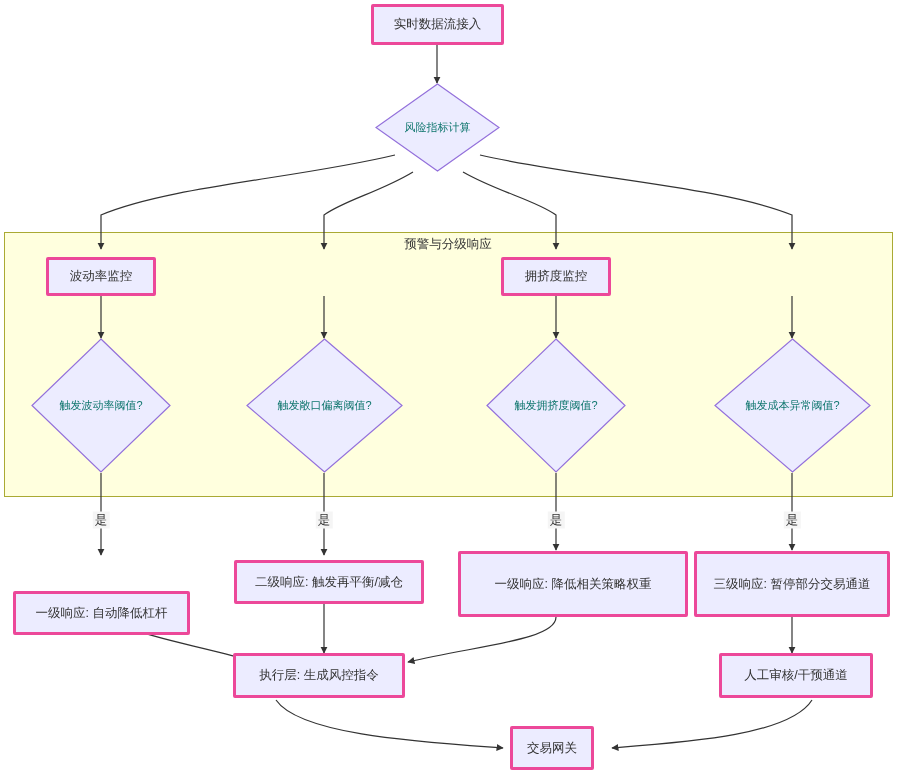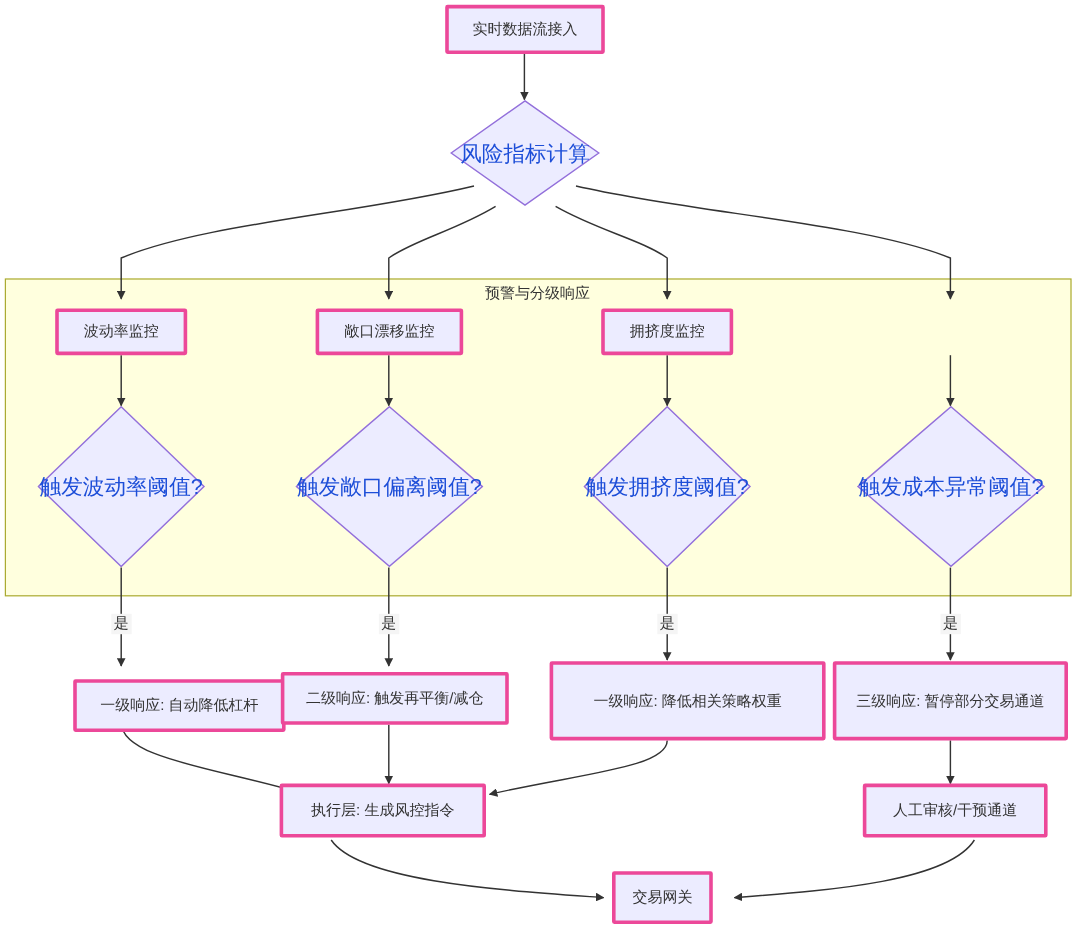--- a/index.html
+++ b/index.html
@@ -61,22 +61,22 @@
   }
   .diamond-shape {
     position: absolute;
     left: 0;
     top: 0;
     width: 100%;
     height: 100%;
   }
   .diamond-text {
     position: relative;
-    font-size: 18px;
-    color: #1d4ed8;
+    font-size: 11px;
+    color: #0f766e;
     text-align: center;
     white-space: nowrap;
     z-index: 2;
   }
   .edge-label {
     position: absolute;
     font-size: 12.5px;
     color: #333333;
     background: #f5f5f5;
     padding: 0 2px;
@@ -136,21 +136,20 @@
   <div class="node" style="left:371px; top:4px; width:133px; height:41px;">实时数据流接入</div>
 
   <div class="diamond-wrap" style="left:375px; top:83px; width:125px; height:89px;">
     <svg class="diamond-shape" viewBox="0 0 125 89" preserveAspectRatio="none">
       <polygon points="62.5,1 124,44.5 62.5,88 1,44.5" fill="#ececff" stroke="#9370db" stroke-width="1.2"></polygon>
     </svg>
     <span class="diamond-text">风险指标计算</span>
   </div>
 
   <div class="node" style="left:46px; top:257px; width:110px; height:39px;">波动率监控</div>
-  <div class="node" style="left:263px; top:257px; width:123px; height:39px;">敞口漂移监控</div>
   <div class="node" style="left:501px; top:257px; width:110px; height:39px;">拥挤度监控</div>
 
   <div class="diamond-wrap" style="left:246px; top:338px; width:157px; height:135px;">
     <svg class="diamond-shape" viewBox="0 0 157 135" preserveAspectRatio="none">
       <polygon points="78.5,1 156,67.5 78.5,134 1,67.5" fill="#ececff" stroke="#9370db" stroke-width="1.2"></polygon>
     </svg>
     <span class="diamond-text">触发敞口偏离阈值?</span>
   </div>
 
   <div class="diamond-wrap" style="left:31px; top:338px; width:140px; height:135px;">
@@ -167,21 +166,21 @@
     <span class="diamond-text">触发拥挤度阈值?</span>
   </div>
 
   <div class="diamond-wrap" style="left:714px; top:338px; width:157px; height:135px;">
     <svg class="diamond-shape" viewBox="0 0 157 135" preserveAspectRatio="none">
       <polygon points="78.5,1 156,67.5 78.5,134 1,67.5" fill="#ececff" stroke="#9370db" stroke-width="1.2"></polygon>
     </svg>
     <span class="diamond-text">触发成本异常阈值?</span>
   </div>
 
-  <div class="node" style="left:13px; top:566px; width:177px; height:44px;margin-left:48px;">一级响应: 自动降低杠杆</div>
+  <div class="node" style="left:13px; top:591px; width:177px; height:44px;">一级响应: 自动降低杠杆</div>
   <div class="node" style="left:234px; top:560px; width:190px; height:44px;">二级响应: 触发再平衡/减仓</div>
   <div class="node" style="left:458px; top:551px; width:230px; height:66px;">一级响应: 降低相关策略权重</div>
   <div class="node" style="left:694px; top:551px; width:196px; height:66px;">三级响应: 暂停部分交易通道</div>
 
   <div class="node" style="left:233px; top:653px; width:172px; height:45px;">执行层: 生成风控指令</div>
   <div class="node" style="left:719px; top:653px; width:154px; height:45px;">人工审核/干预通道</div>
 
   <div class="node" style="left:510px; top:726px; width:84px; height:44px;">交易网关</div>
 
 </div>

